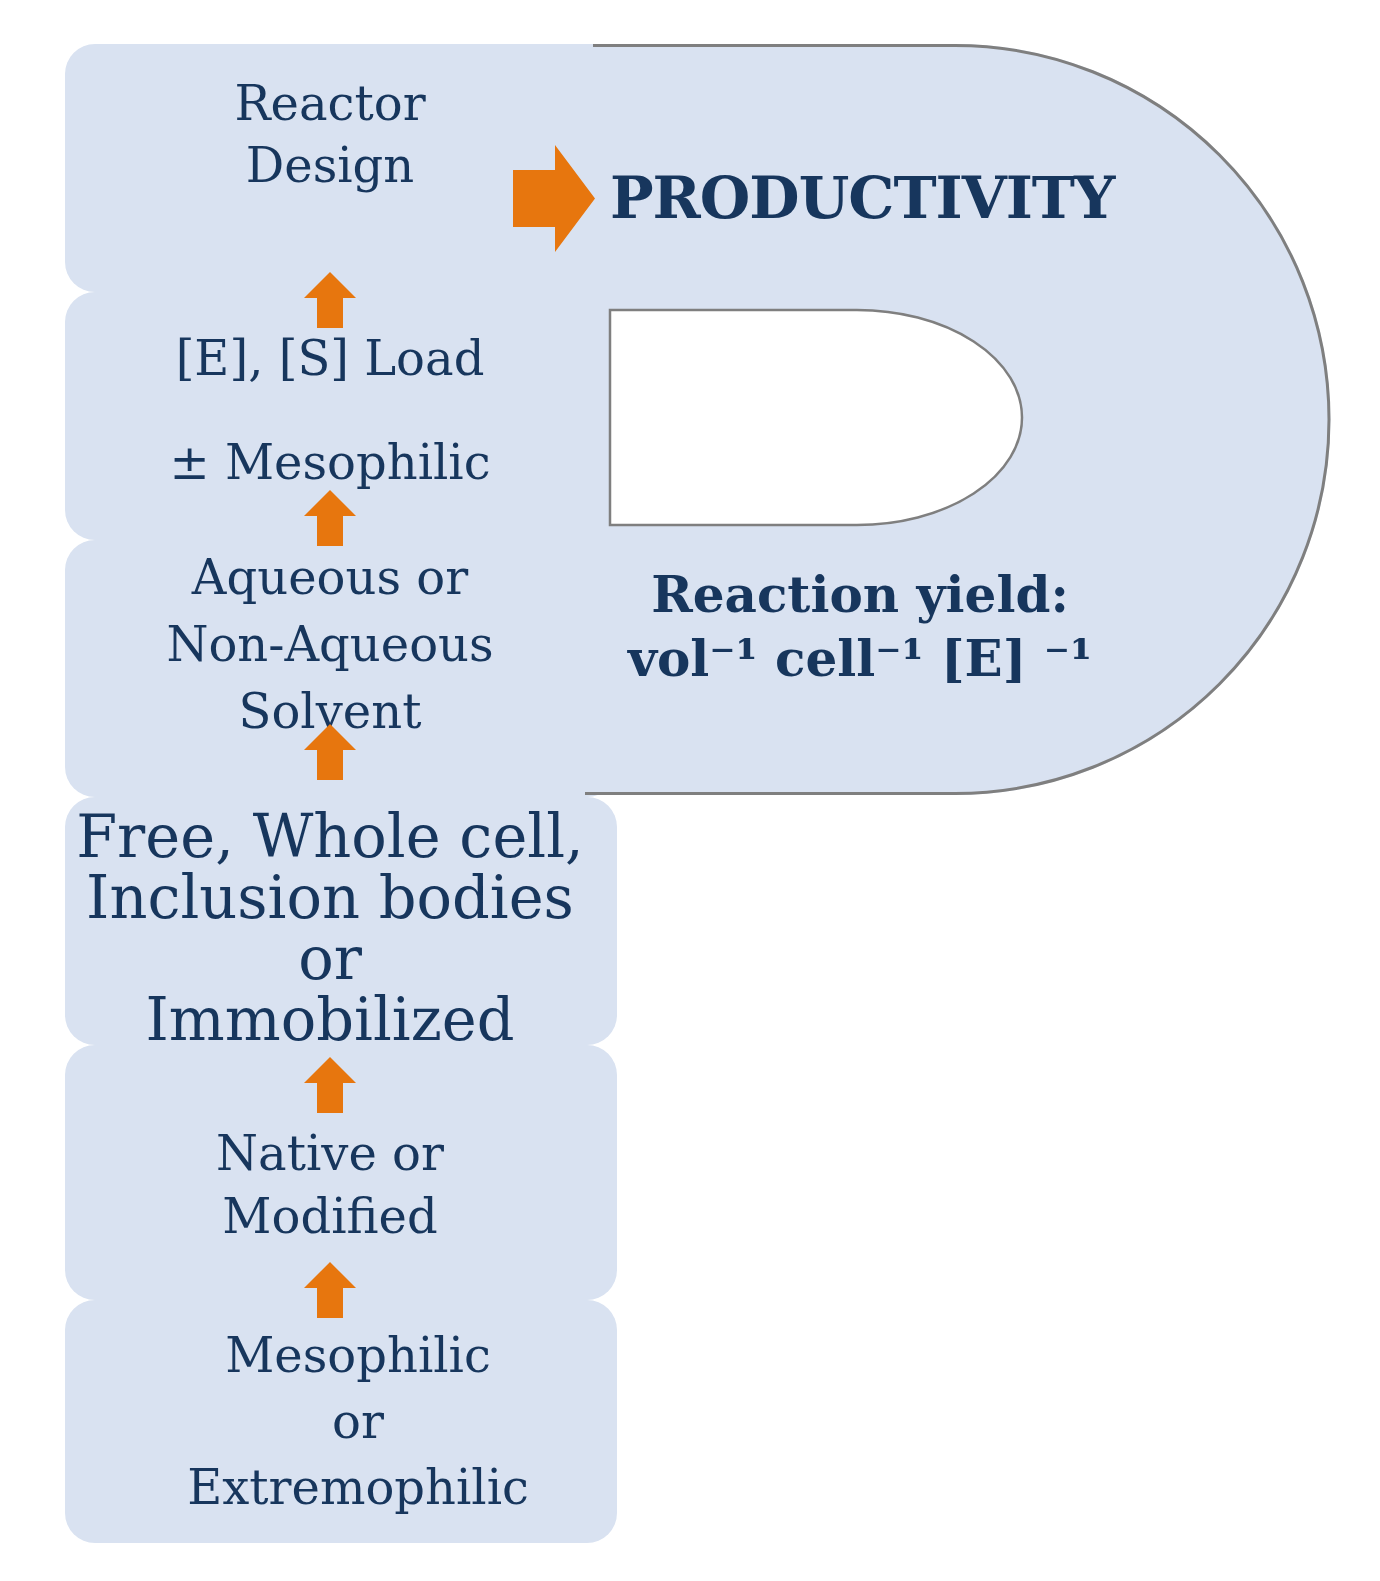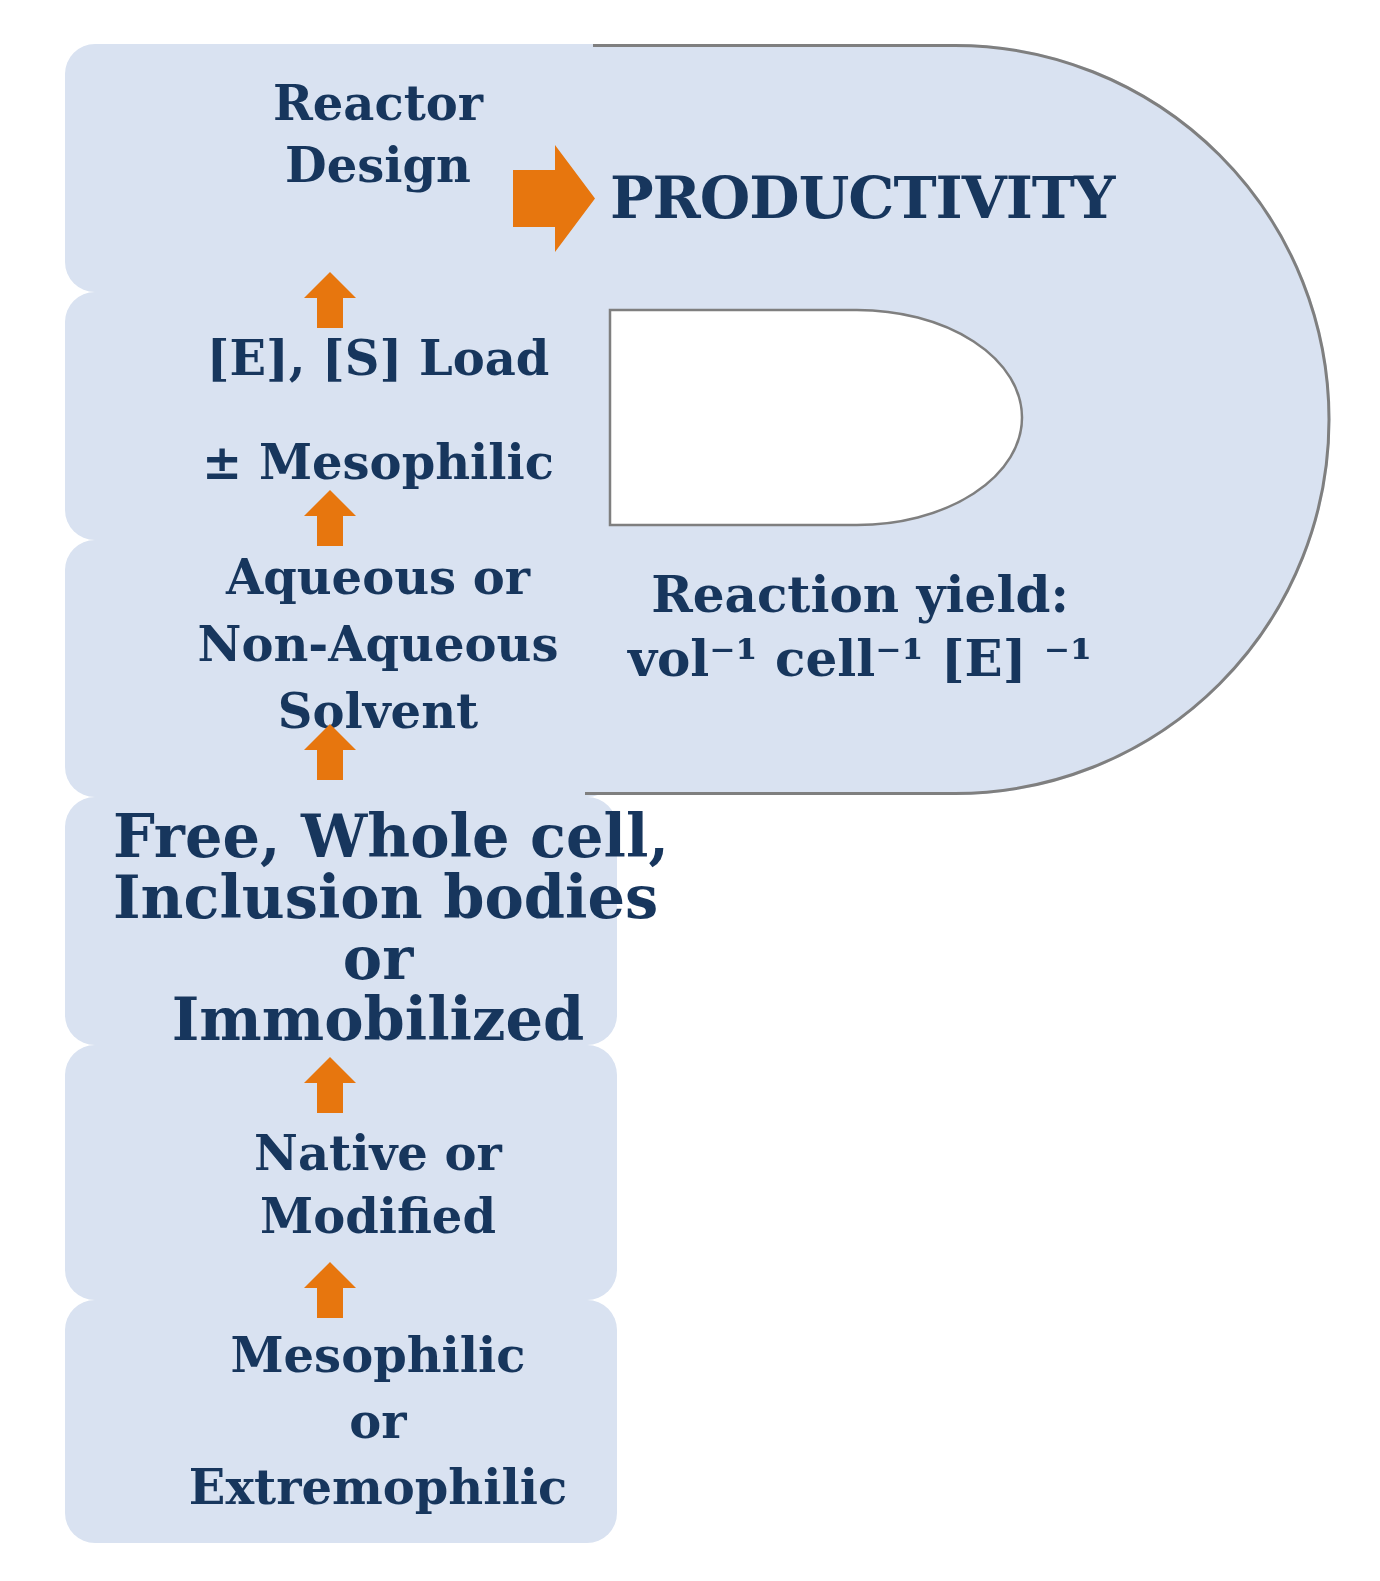--- a/index.html
+++ b/index.html
@@ -21,23 +21,22 @@
     position:absolute;
     left:65px;width:552px;
     background:var(--fill);
     border-radius:30px;
   }
   .txt{
     position:absolute;
     left:65px;width:530px;
     text-align:center;
     color:var(--navy);
-    font-weight:bold;
+    font-weight:normal;
     font-size:48px;
-    margin-left:48px;
   }
   .txt .ln{white-space:nowrap;}
   svg{position:absolute;display:block;}
   .bigword{
     position:absolute;
     left:610px;width:500px;top:164px;
     text-align:center;
     color:var(--navy);
     font-weight:bold;
     font-size:58px;
@@ -93,21 +92,21 @@
     <div class="ln">Inclusion bodies</div>
     <div class="ln">or</div>
     <div class="ln">Immobilized</div>
   </div>
 
   <div class="txt" style="top:1122px;line-height:63px;">
     <div class="ln">Native or</div>
     <div class="ln">Modified</div>
   </div>
 
-  <div class="txt" style="top:1322px;line-height:66px;">
+  <div class="txt" style="top:1322px;line-height:66px;padding-left:28px;">
     <div class="ln">Mesophilic</div>
     <div class="ln">or</div>
     <div class="ln">Extremophilic</div>
   </div>
 
   <svg style="left:304px;top:272px;" width="52" height="56" viewBox="0 0 52 56">
     <polygon points="26,0 52,26 39,26 39,56 13,56 13,26 0,26" fill="var(--orange)"></polygon>
   </svg>
   <svg style="left:304px;top:490px;" width="52" height="56" viewBox="0 0 52 56">
     <polygon points="26,0 52,26 39,26 39,56 13,56 13,26 0,26" fill="var(--orange)"></polygon>

